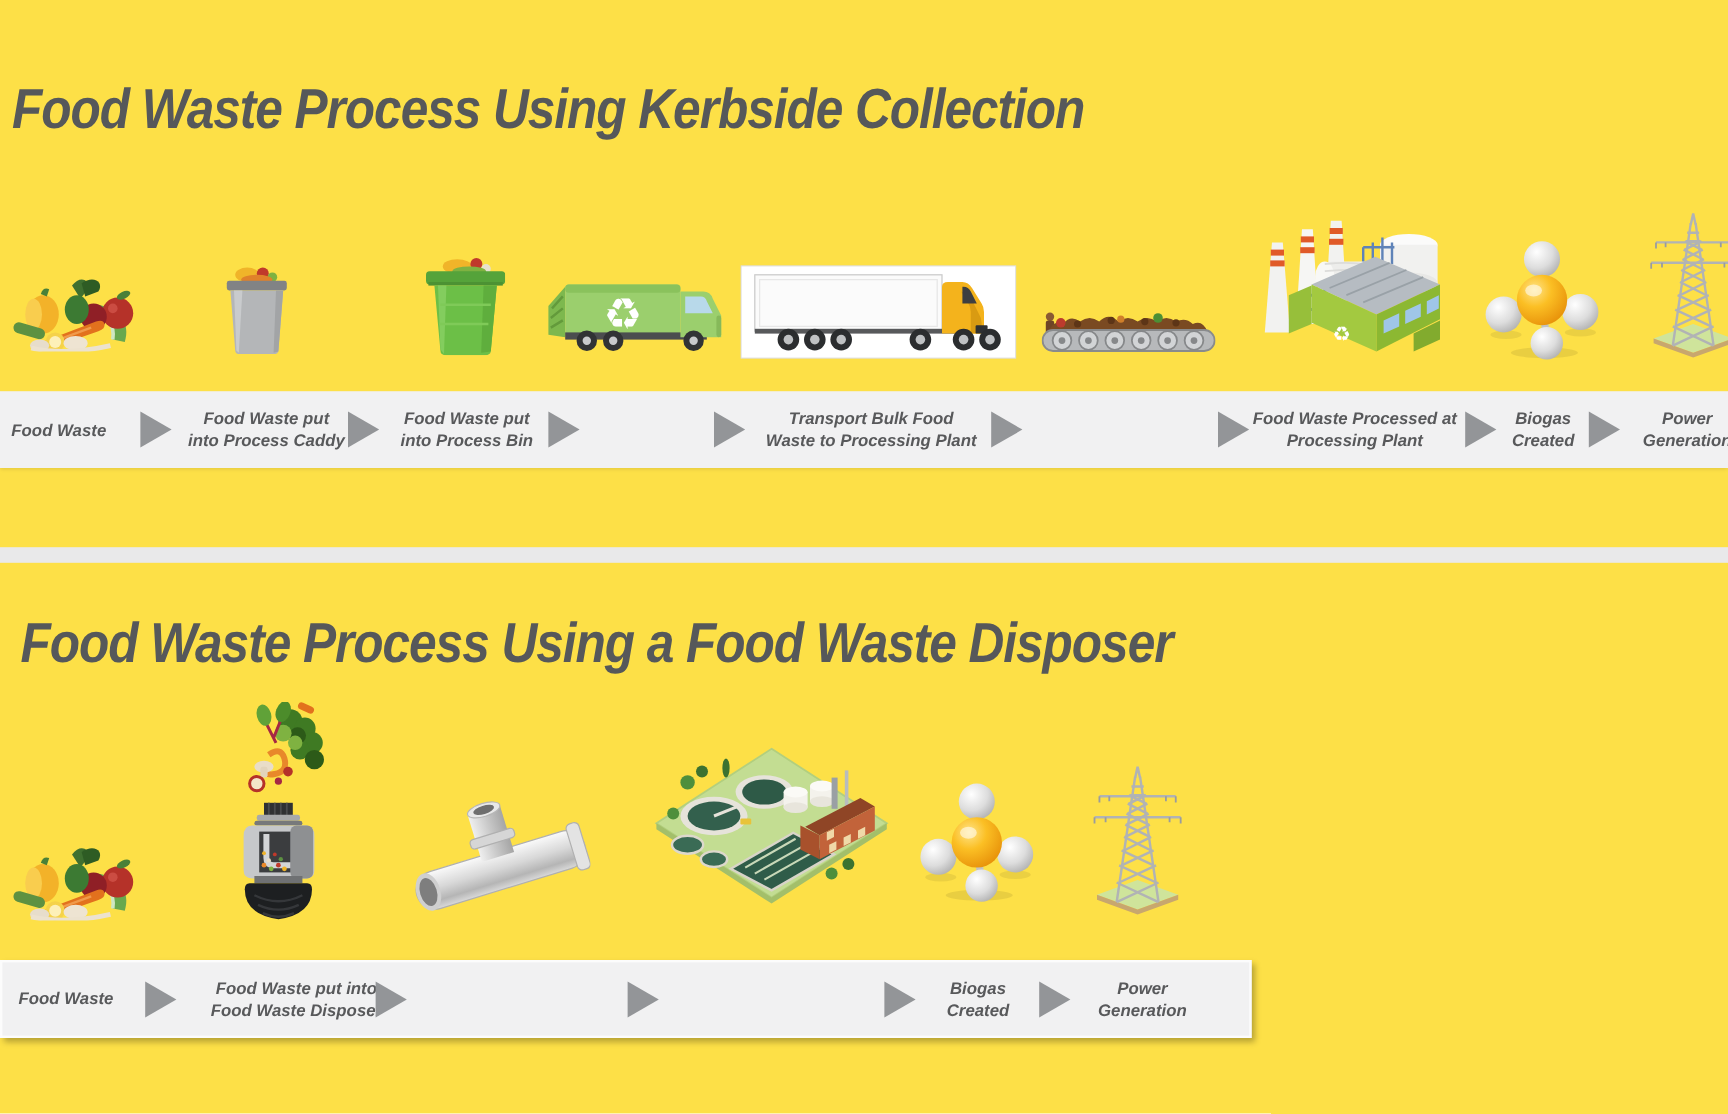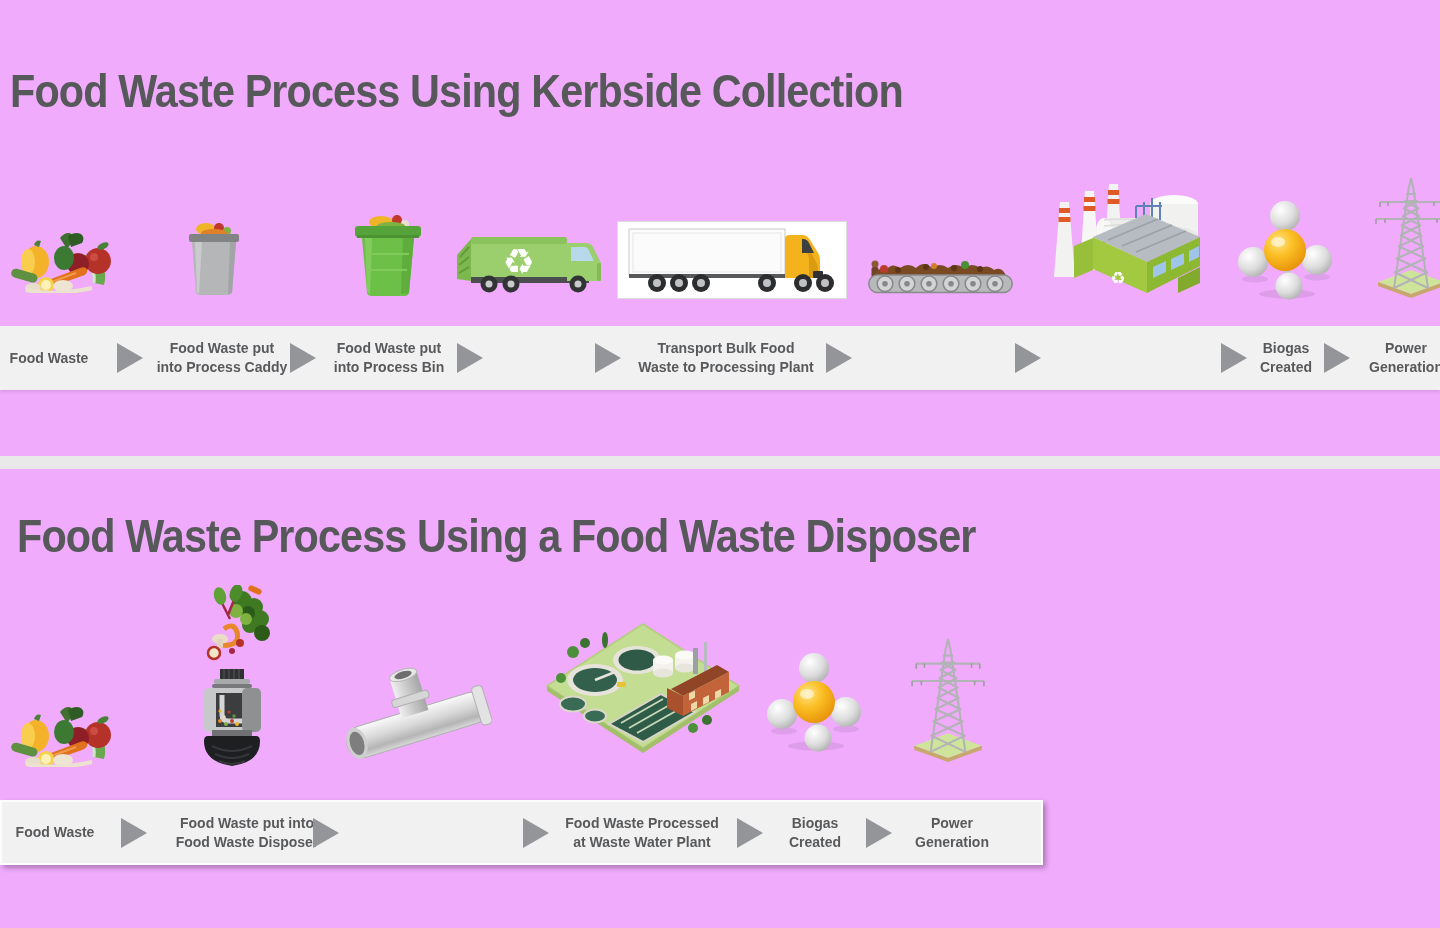--- a/index.html
+++ b/index.html
@@ -1,18 +1,18 @@
 <!DOCTYPE html>
 <html><head>
 <meta charset="utf-8">
 <style>
   * { margin:0; padding:0; box-sizing:border-box; }
   html,body { background:#ffffff; }
   body { font-family:"Liberation Sans", sans-serif; }
-  .canvas { position:relative; width:1440px; height:928px; background:#f0abfc; overflow:hidden; }
+  .canvas { position:relative; width:1440px; height:928px; background:#fde047; overflow:hidden;font-style:italic; }
 
   .title {
     position:absolute; font-weight:bold; font-size:47px; letter-spacing:-1px;
     color:#56585a; white-space:nowrap; transform:scaleX(.88); transform-origin:0 50%;
   }
 
   .bar { position:absolute; left:0; background:#f1f1f2; }
   .bar-top { top:326px; width:1440px; height:64px; box-shadow:0 2px 3px rgba(0,0,0,.10); }
   .bar-bottom { top:800px; width:1043px; height:65px; border:2px solid #fcfcfc; box-shadow:3px 3px 5px rgba(0,0,0,.28); }
 
@@ -385,20 +385,24 @@
       <div>into Process Bin</div>
     </div>
     <div class="arrow" style="left:457px"></div>
     <div class="arrow" style="left:595px"></div>
     <div class="step-label" style="left:621px;width:210px">
       <div>Transport Bulk Food</div>
       <div>Waste to Processing Plant</div>
     </div>
     <div class="arrow" style="left:826px"></div>
     <div class="arrow" style="left:1015px"></div>
+    <div class="step-label" style="left:1034px;width:190px">
+      <div>Food Waste Processed at</div>
+      <div>Processing Plant</div>
+    </div>
     <div class="arrow" style="left:1221px"></div>
     <div class="step-label" style="left:1241px;width:90px">
       <div>Biogas</div>
       <div>Created</div>
     </div>
     <div class="arrow" style="left:1324px"></div>
     <div class="step-label" style="left:1336px;width:140px">
       <div>Power</div>
       <div>Generation</div>
     </div>
@@ -431,24 +435,20 @@
     <div class="step-label" style="left:8px;width:90px">
       <div>Food Waste</div>
     </div>
     <div class="arrow" style="left:119px"></div>
     <div class="step-label" style="left:155px;width:180px">
       <div>Food Waste put into</div>
       <div>Food Waste Disposer</div>
     </div>
     <div class="arrow" style="left:311px"></div>
     <div class="arrow" style="left:521px"></div>
-    <div class="step-label" style="left:548px;width:184px">
-      <div>Food Waste Processed</div>
-      <div>at Waste Water Plant</div>
-    </div>
     <div class="arrow" style="left:735px"></div>
     <div class="step-label" style="left:768px;width:90px">
       <div>Biogas</div>
       <div>Created</div>
     </div>
     <div class="arrow" style="left:864px"></div>
     <div class="step-label" style="left:883px;width:134px">
       <div>Power</div>
       <div>Generation</div>
     </div>

